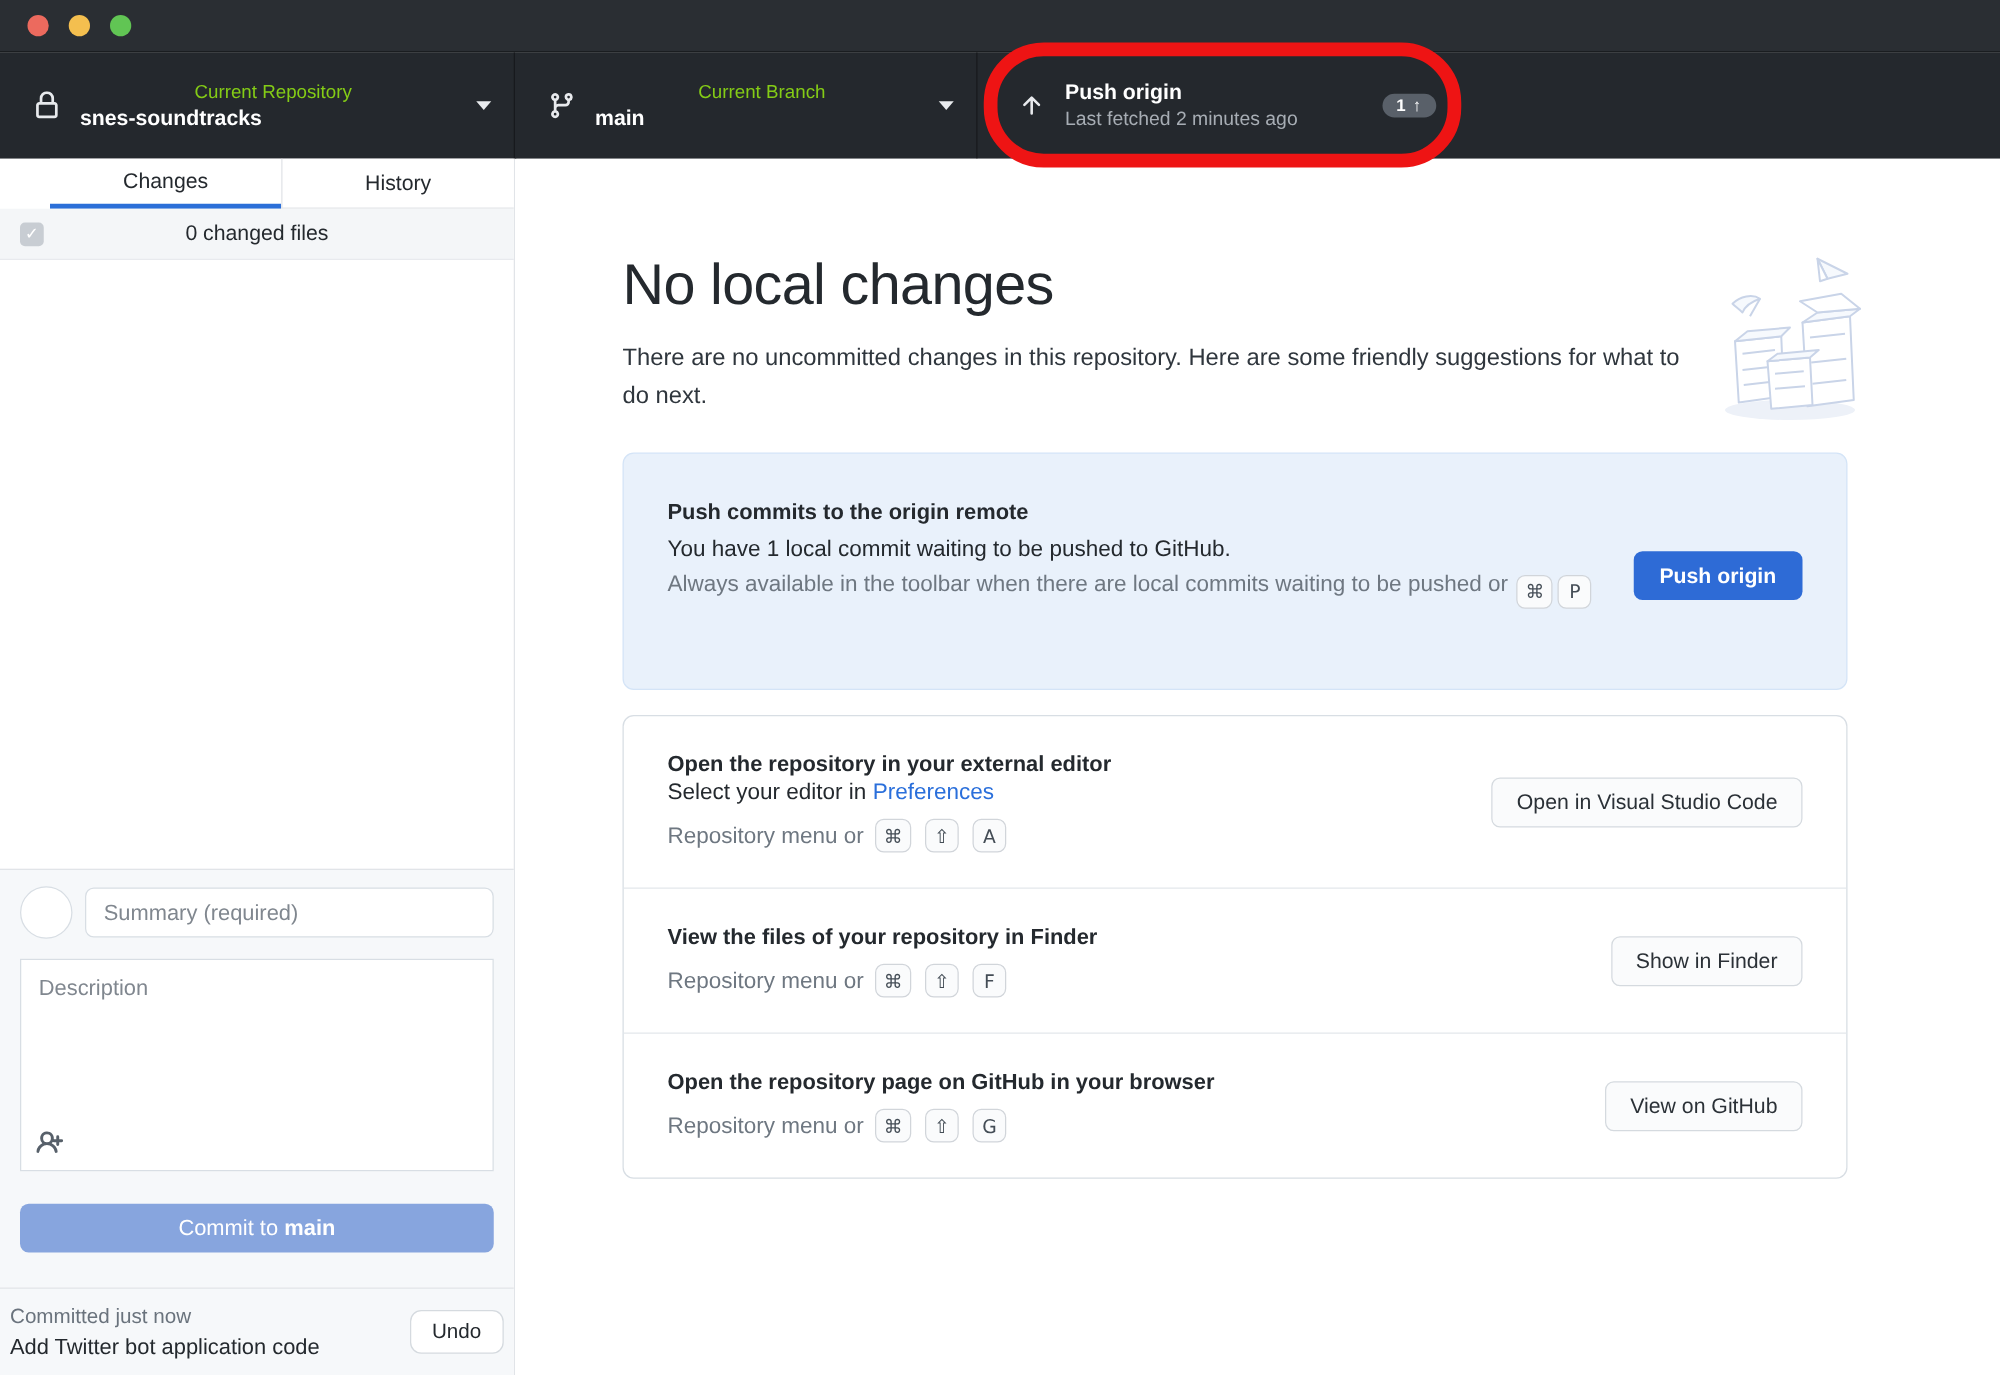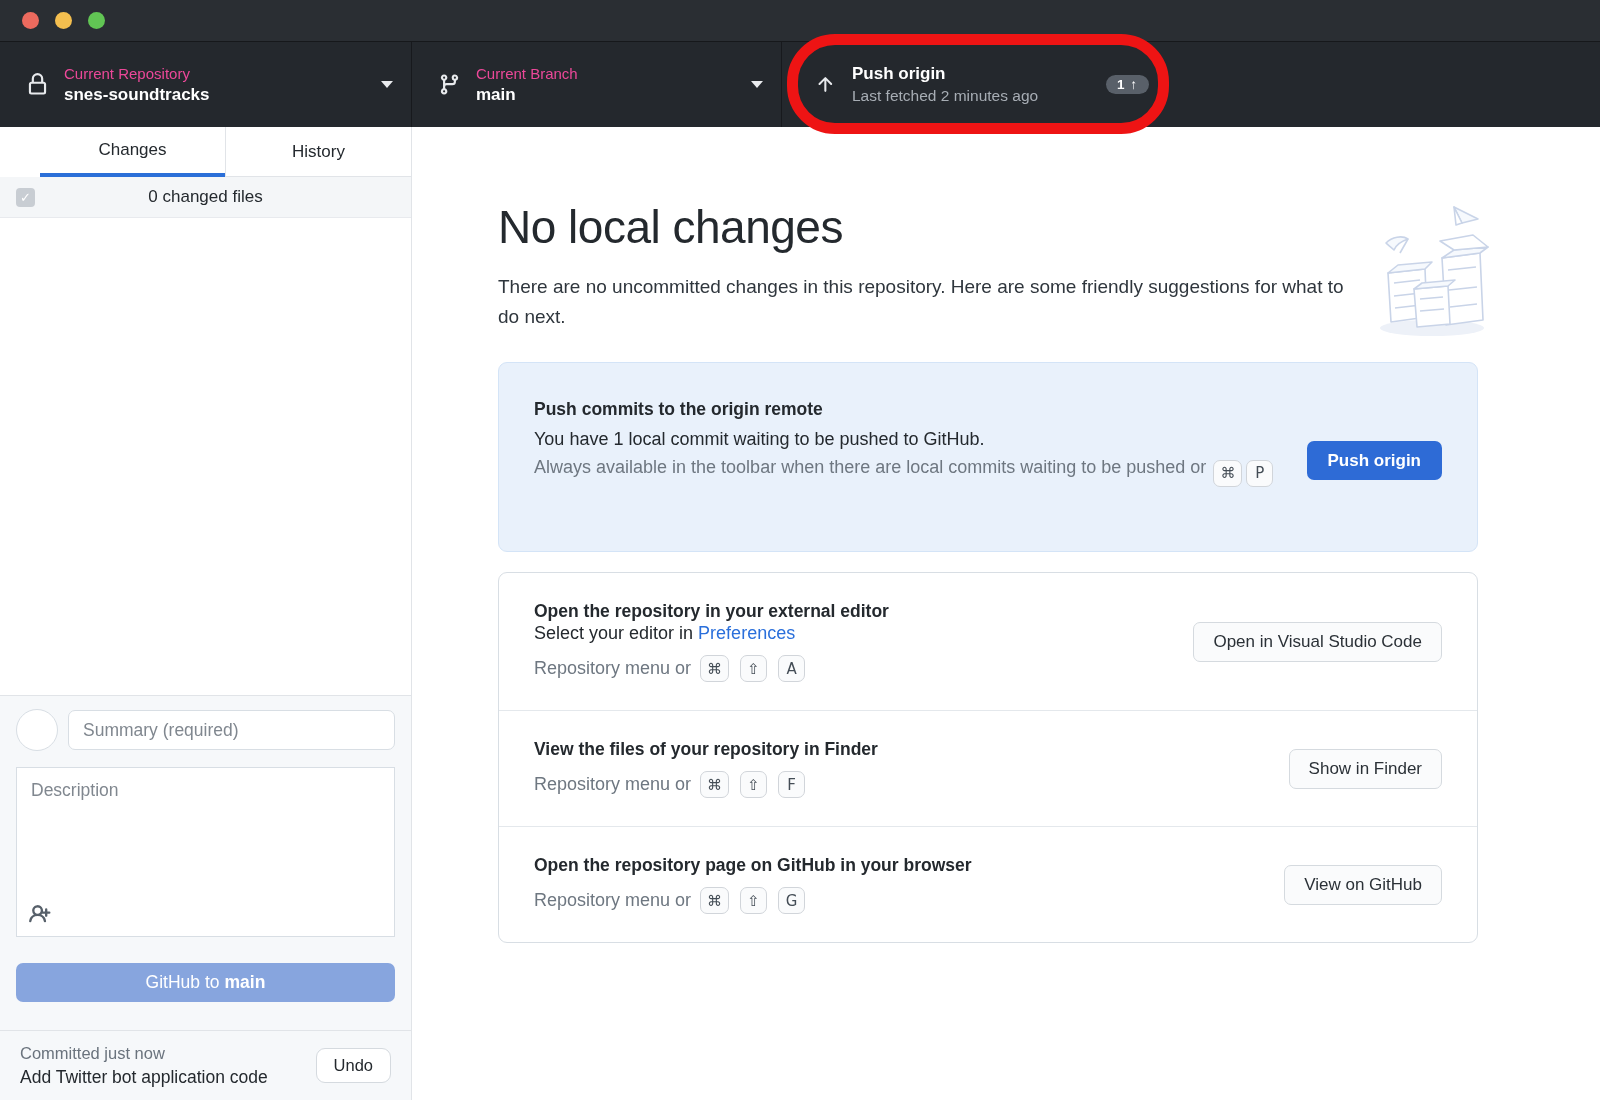--- a/index.html
+++ b/index.html
@@ -29,21 +29,21 @@
   .tb-section {
     display:flex; align-items:center; height:100%;
     border-right:1px solid #17191d; padding:0 18px 0 24px;
     cursor:pointer;
   }
   .tb-section.repo { width:412px; }
   .tb-section.branch { width:370px; }
   .tb-section.push { border-right:none; padding-left:30px; width:385px; }
   .tb-icon { width:26px; display:flex; justify-content:center; flex:none; }
   .tb-text { margin-left:14px; flex:1; min-width:0; }
-  .tb-label { font-size:15px; color:#ec4899; line-height:20px; }
+  .tb-label { font-size:15px; color:#84cc16; line-height:20px;text-align:center; }
   .tb-value { font-size:17px; color:#ffffff; font-weight:700; line-height:22px; }
   .tb-sub { font-size:15.5px; color:#a7adb4; font-weight:400; line-height:21px; }
   .chevron {
     width:0; height:0; border-left:6px solid transparent;
     border-right:6px solid transparent; border-top:7px solid #e9ebee;
     flex:none; margin-left:8px;
   }
   .push-badge {
     background:#596069; color:#ffffff; font-size:13.5px; font-weight:700;
     border-radius:11px; padding:2px 11px; margin-left:14px; flex:none;
@@ -55,21 +55,21 @@
     position:absolute; left:787px; top:34px; width:382px; height:100px;
     border:11px solid #ee1414; border-radius:48px;
     pointer-events:none; z-index:50;
   }
 
   
   .sidebar {
     position:absolute; left:0; top:127px; width:412px; height:973px;
     background:#ffffff; border-right:1px solid #e1e4e8;
   }
-  .tabs { display:flex; height:50px;margin-left:40px; }
+  .tabs { display:flex; height:40px;margin-left:40px; }
   .tab {
     flex:1; display:flex; align-items:center; justify-content:center;
     font-size:17px; color:#24292e; background:#ffffff; cursor:pointer;
     border-bottom:1px solid #e1e4e8; position:relative;
   }
   .tab.active { border-bottom:4px solid #2b6fd8; }
   .tab + .tab { border-left:1px solid #e1e4e8; }
 
   .changed-row {
     height:41px; background:#f4f6f8; border-bottom:1px solid #e8eaee;
@@ -115,21 +115,21 @@
   .commit-btn {
     margin-top:26px; width:100%; height:39px; border:none; border-radius:7px;
     background:#87a5de; color:#ffffff; font-family:inherit; font-size:17.5px;
     display:flex; align-items:center; justify-content:center; gap:5px;
   }
   .commit-btn b { font-weight:700; }
 
   .committed-bar {
     position:absolute; left:0; top:903px; width:411px; height:70px;
     background:#f6f8fa; border-top:1px solid #e1e4e8;
-    display:flex; align-items:center; padding:0 20px;
+    display:flex; align-items:center; padding:0 8px;
   }
   .committed-text { flex:1; min-width:0; }
   .committed-status { font-size:16.5px; color:#6a737d; line-height:24px; }
   .committed-msg { font-size:17.5px; color:#24292e; line-height:25px; }
   .undo-btn {
     background:#ffffff; border:1px solid #d5dadf; border-radius:9px;
     font-family:inherit; font-size:16.5px; color:#24292e;
     padding:7px 17px; cursor:pointer; flex:none;
   }
 
@@ -267,21 +267,21 @@
     </div>
     <div class="desc-wrap">
       <textarea class="desc-area" placeholder="Description" style=""></textarea>
       <span class="desc-coauthor">
         <svg width="25" height="25" viewBox="0 0 16 16" fill="#57606a">
           <path d="M5.5 3.5a2 2 0 1 0 0 4 2 2 0 0 0 0-4ZM2 5.5a3.5 3.5 0 1 1 5.898 2.549 5.508 5.508 0 0 1 3.034 4.084.75.75 0 1 1-1.482.235 4.001 4.001 0 0 0-7.9 0 .75.75 0 0 1-1.482-.236A5.507 5.507 0 0 1 3.102 8.05 3.493 3.493 0 0 1 2 5.5ZM11 4a.75.75 0 0 1 .75.75V6H13a.75.75 0 0 1 0 1.5h-1.25v1.25a.75.75 0 0 1-1.5 0V7.5H9A.75.75 0 0 1 9 6h1.25V4.75A.75.75 0 0 1 11 4Z"></path>
         </svg>
       </span>
     </div>
     <button class="commit-btn">
-      <span>GitHub to</span>
+      <span>Commit to</span>
       <b>main</b>
     </button>
   </div>
 
   <div class="committed-bar">
     <span class="committed-text">
       <div class="committed-status">Committed just now</div>
       <div class="committed-msg">Add Twitter bot application code</div>
     </span>
     <button class="undo-btn">Undo</button>

